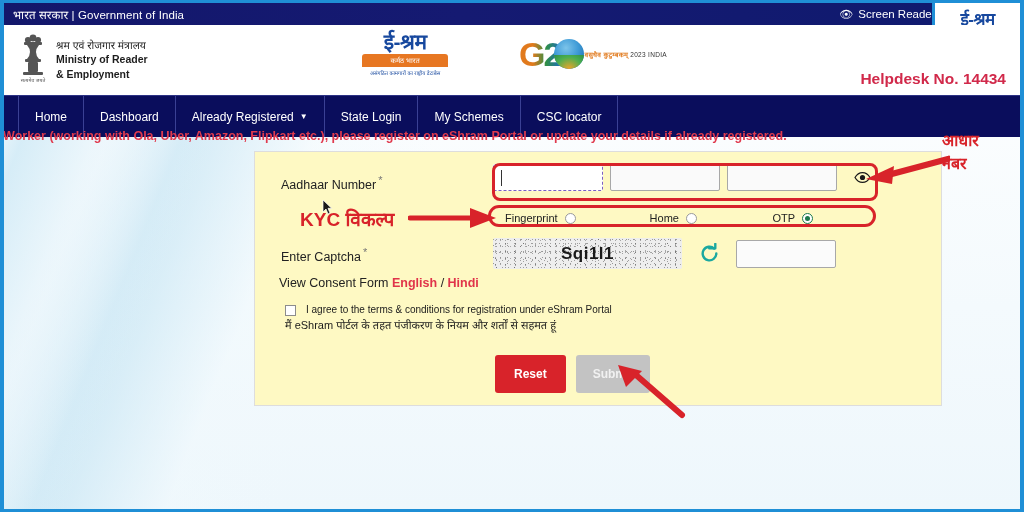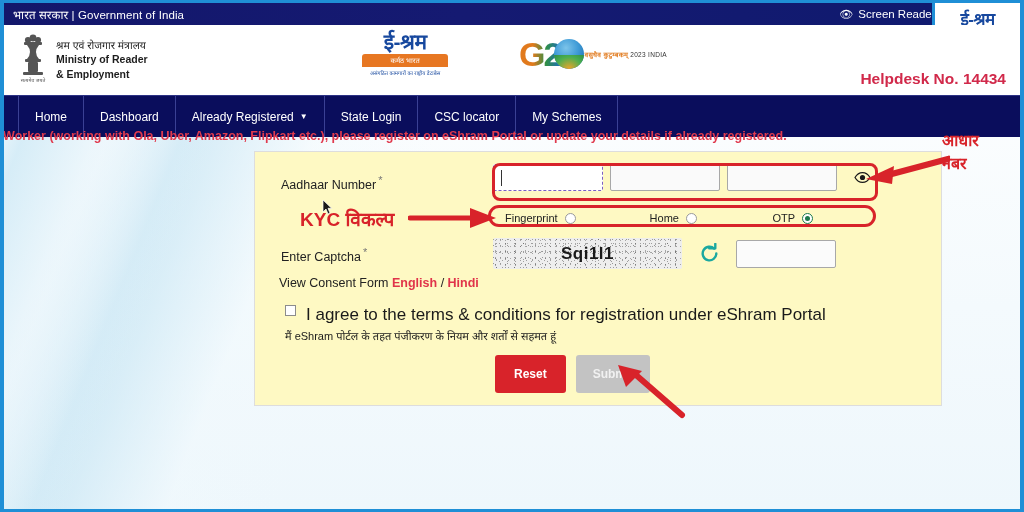--- a/index.html
+++ b/index.html
@@ -242,21 +242,21 @@
   .consent a { font-weight: bold; text-decoration: none; }
   .consent .en { color: #e0344a; }
   .consent .sep { color: #222; }
   .consent .hi { color: #e0344a; }
 
   .terms { position: absolute; left: 30px; top: 150px; display: flex; gap: 10px; }
   .cbx {
     width: 11px; height: 11px; border: 1px solid #8c8c8c; background: #fff;
     margin-top: 3px; flex: 0 0 auto;
   }
-  .terms-txt .t1 { font-size: 17px; color: #1a1a1a; line-height: 1.5; }
+  .terms-txt .t1 { font-size: 10px; color: #1a1a1a; line-height: 1.5; }
   .terms-txt .t2 { font-size: 11px; color: #1a1a1a; line-height: 1.5; margin-left: -21px; }
 
   .btns { position: absolute; left: 240px; top: 203px; display: flex; gap: 10px; }
   .btn { border: none; border-radius: 3px; font-size: 12px; cursor: pointer; }
   .btn-reset { background: #d8232a; color: #fff; padding: 12px 19px; font-weight: bold; }
   .btn-submit { background: #c3c3c3; color: #f1f1f1; padding: 8px 17px; font-weight: bold; }
 
   
   .anno { position: absolute; pointer-events: none; }
   .anno-text {
@@ -348,24 +348,24 @@
       <span>Dashboard</span>
     </div>
     <div class="nav-item">
       <span>Already Registered</span>
       <span class="caret">▼</span>
     </div>
     <div class="nav-item">
       <span>State Login</span>
     </div>
     <div class="nav-item">
+      <span>My Schemes</span>
+    </div>
+    <div class="nav-item">
       <span>CSC locator</span>
-    </div>
-    <div class="nav-item">
-      <span>My Schemes</span>
     </div>
     <div class="nav-fill"></div>
   </div>
 
   <div class="marquee">
     <span>orm Worker (working with Ola, Uber, Amazon, Flipkart etc.), please register on eShram Portal or update your details if already registered.</span>
   </div>
 
   <div class="card">
 

